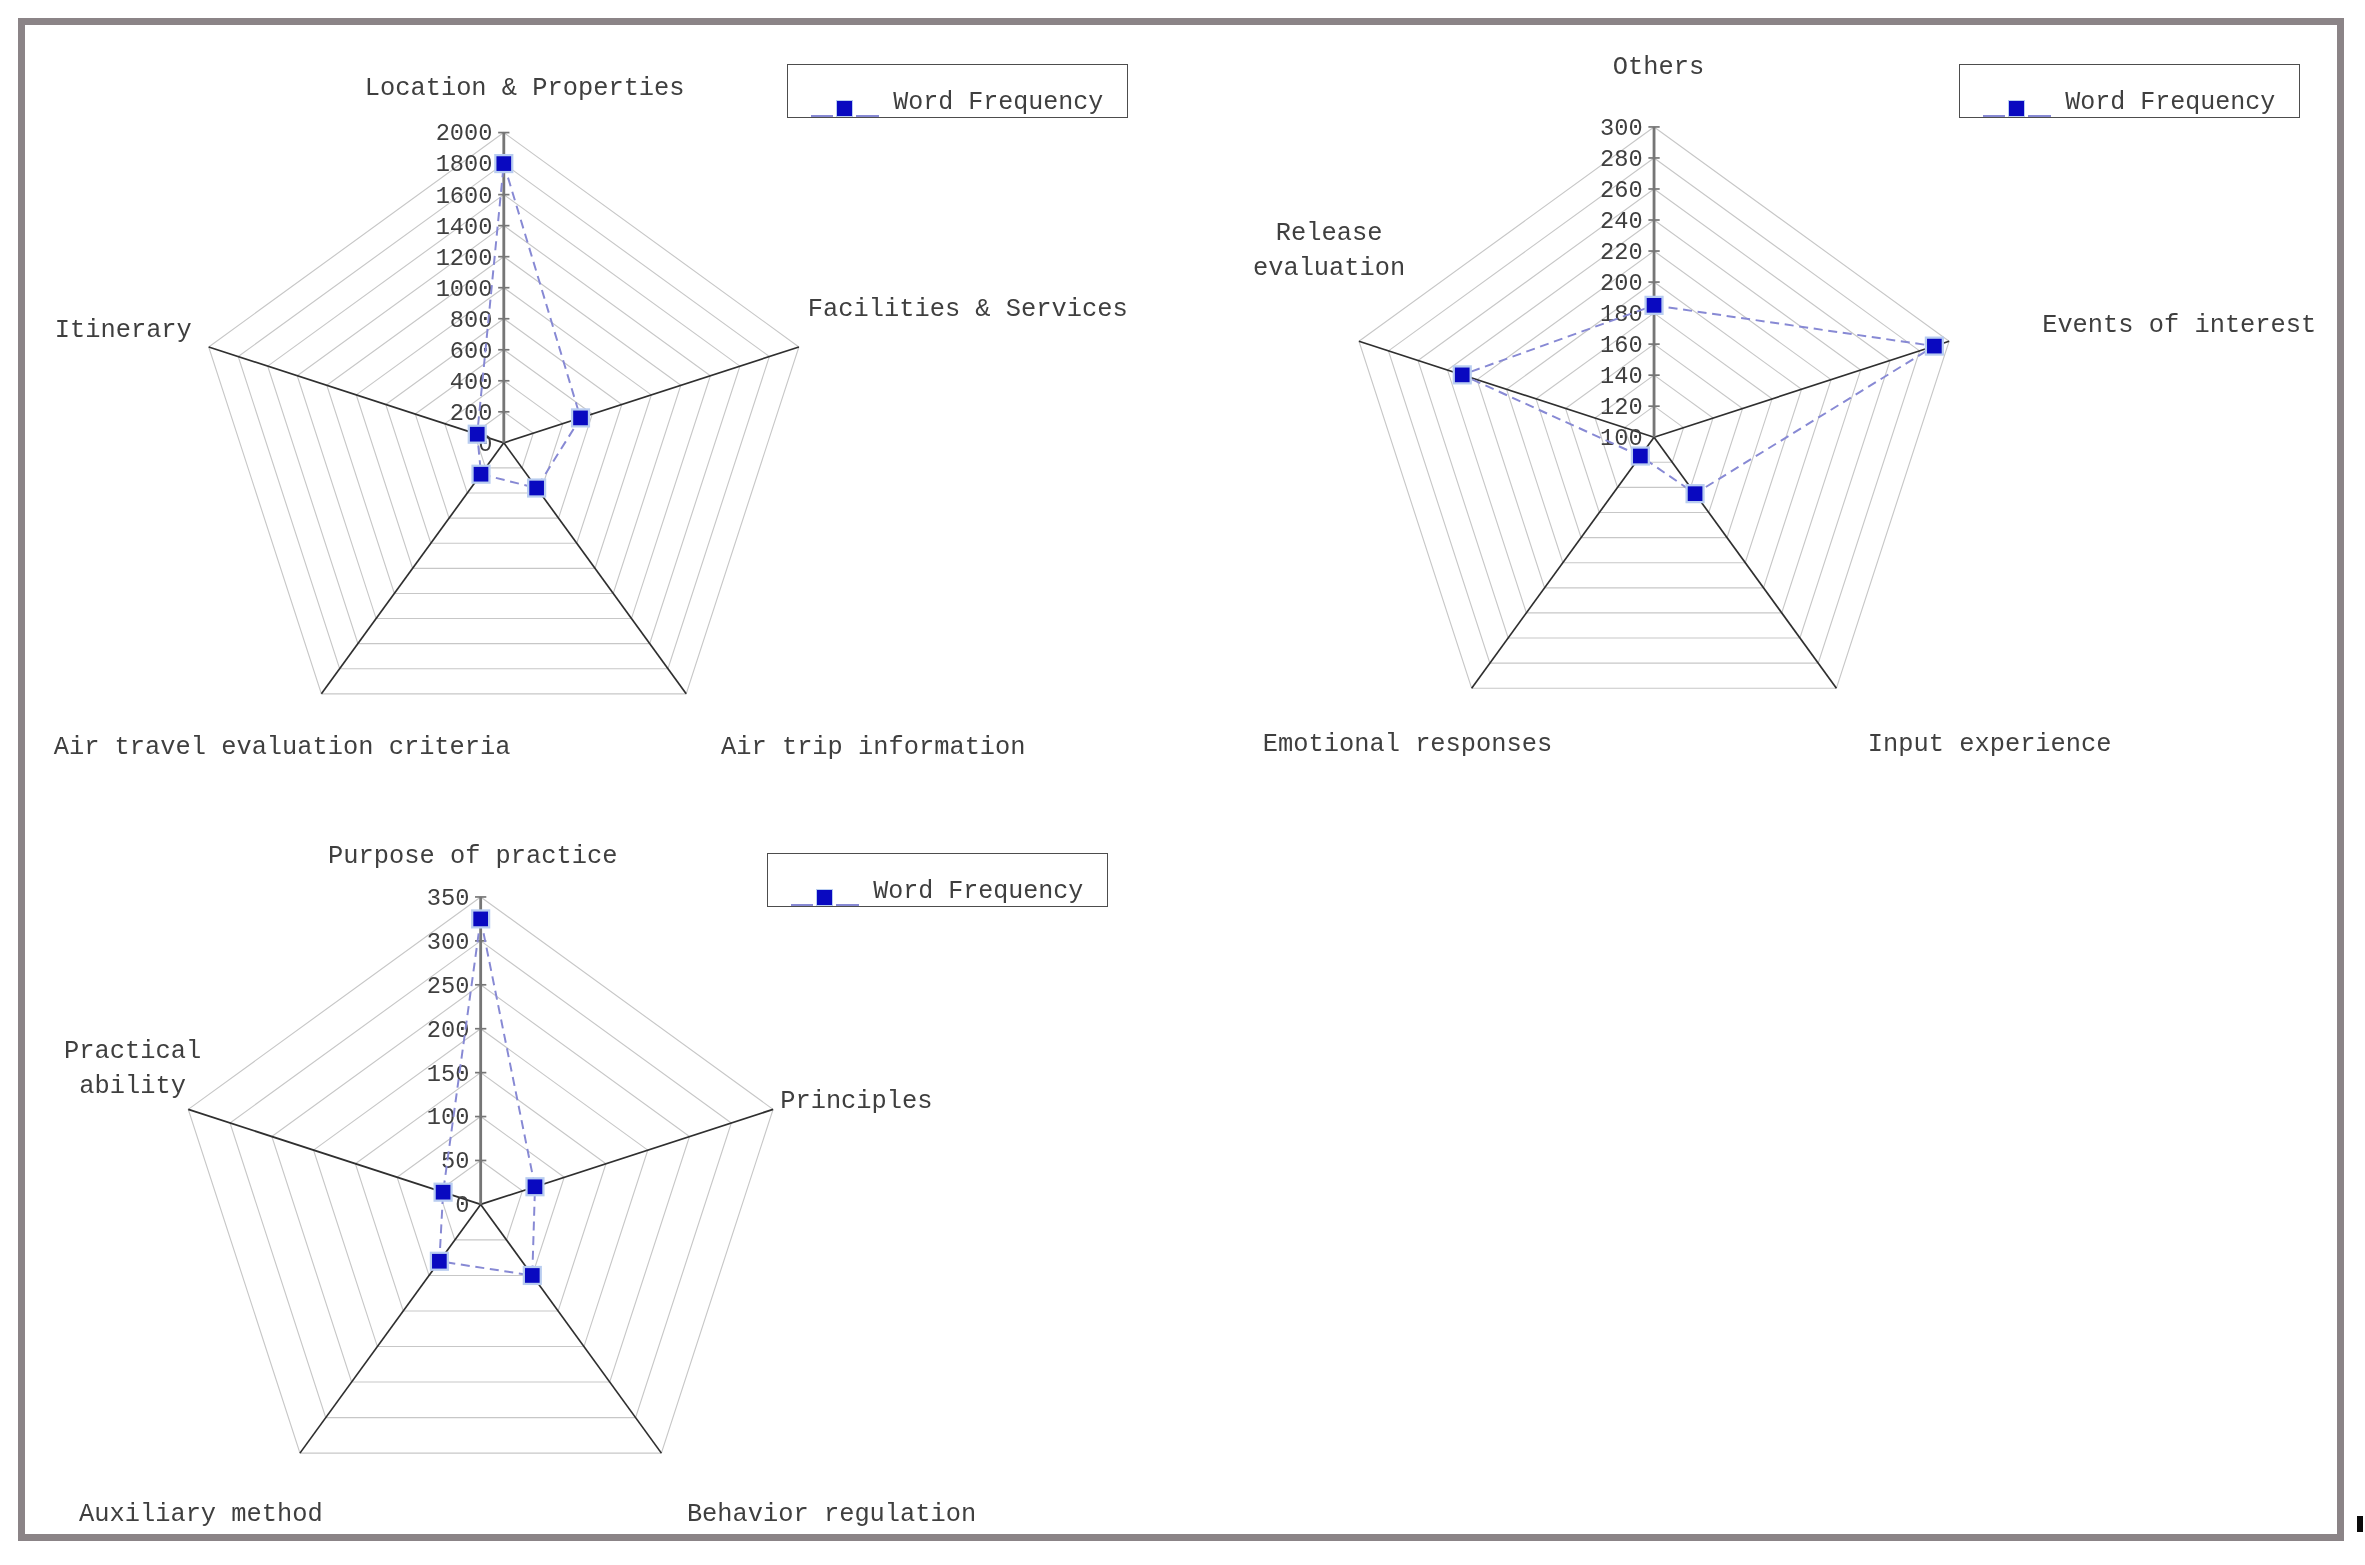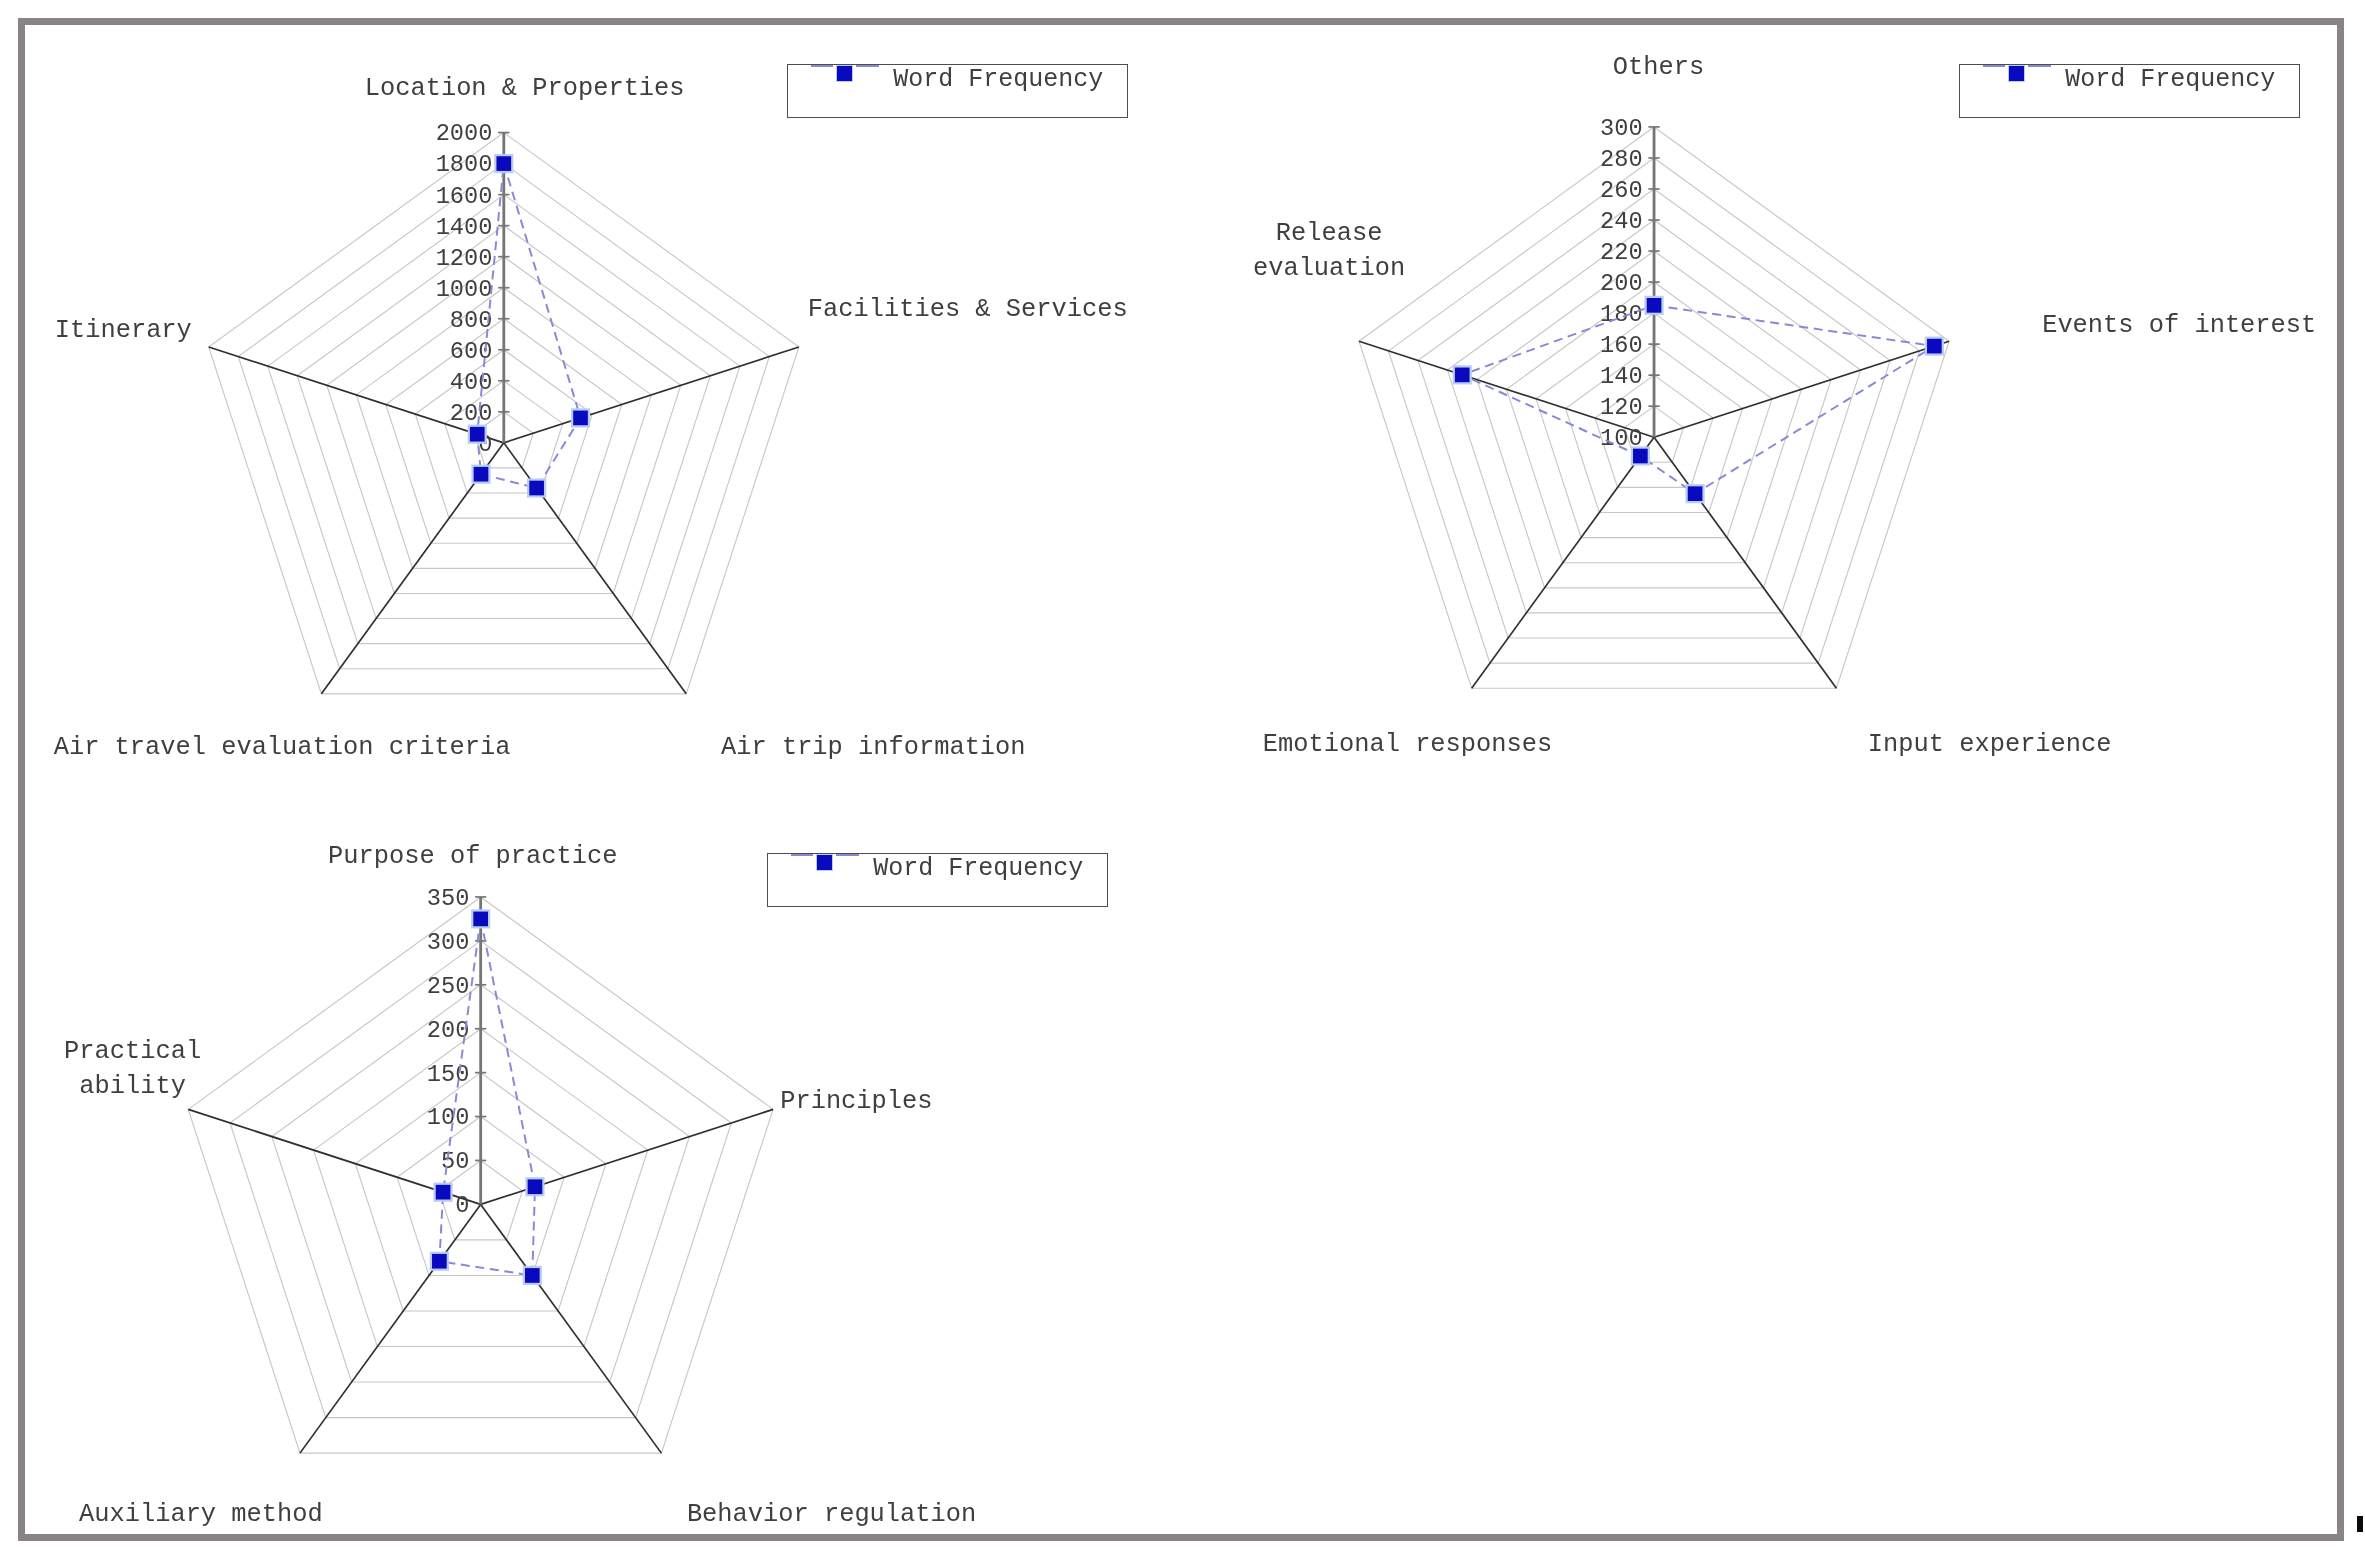--- a/index.html
+++ b/index.html
@@ -8,21 +8,21 @@
     font-family:"Liberation Mono","DejaVu Sans Mono",monospace;
   }
   .frame{
     position:absolute;left:18px;top:18px;width:2326px;height:1523px;
     border:7.3px solid #8b8487;box-sizing:border-box;background:#ffffff;
   }
   .chart-svg{position:absolute;left:0;top:0;}
   .legend{
     position:absolute;height:54px;box-sizing:border-box;
     border:1.7px solid #4d4d4d;background:#ffffff;
-    display:flex;align-items:flex-start;padding:0 24px 0 22.6px;
+    display:flex;align-items:flex-end;padding:0 24px 0 22.6px;
   }
   .legend .lg-dash{display:inline-block;width:22.6px;height:2.3px;background:#8789d4;}
   .legend .lg-sq{display:inline-block;width:15.2px;height:15.2px;background:#0909c0;
     border:1.7px solid #b9cdf0;margin:0 2.8px;}
   .legend .lg-text{margin-left:14.7px;font-size:25px;color:#3f3f3f;white-space:nowrap;}
   .stray{
     position:absolute;left:2357px;top:1516px;width:6.2px;height:16px;background:#0a0a0a;
   }
   svg text{font-family:"Liberation Mono","DejaVu Sans Mono",monospace;fill:#3f3f3f;}
 </style>

